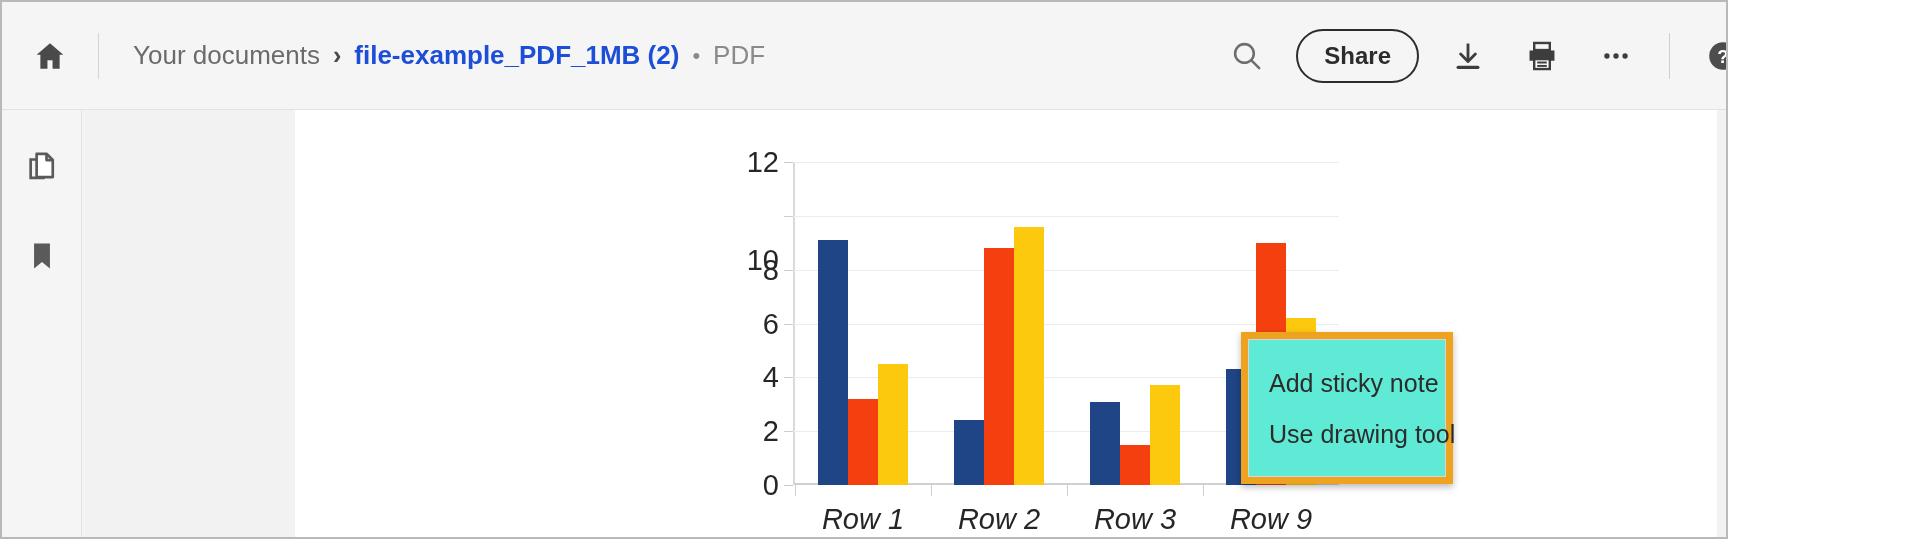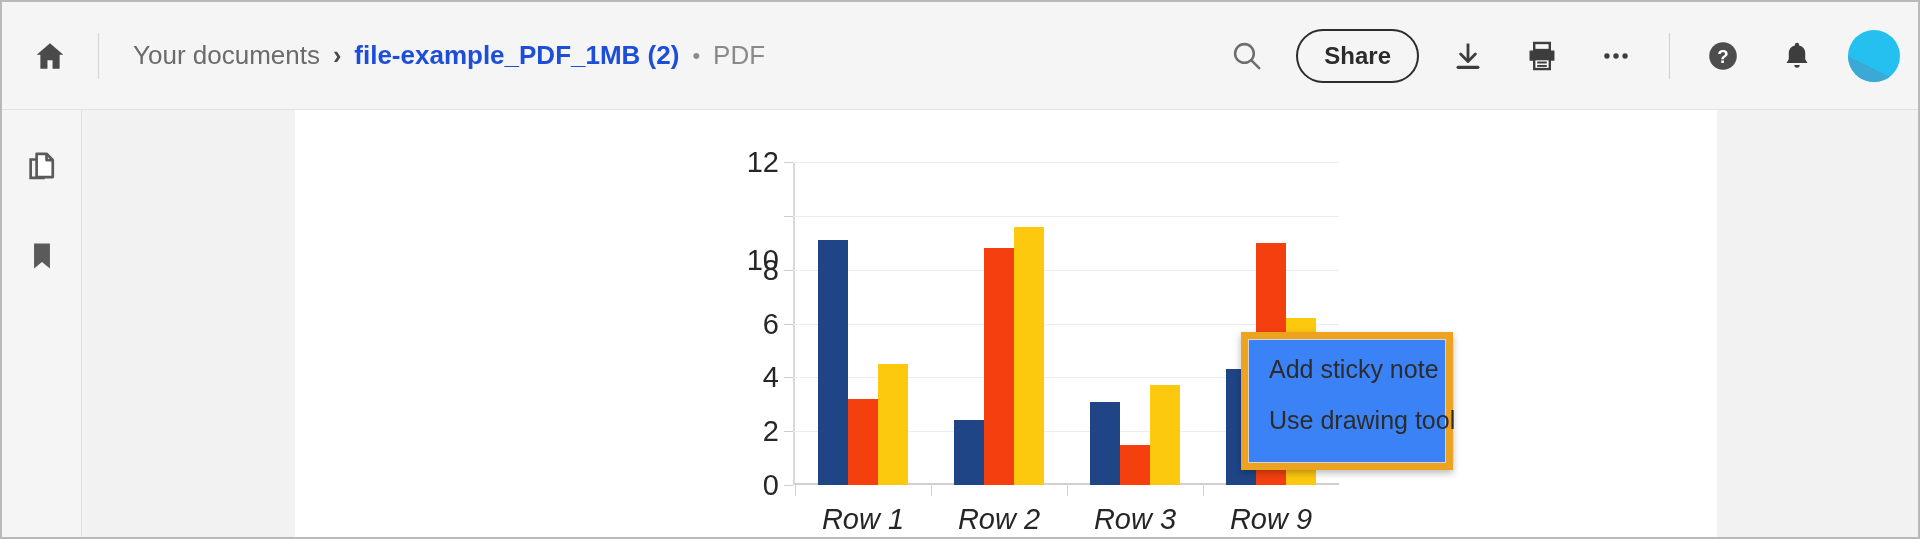--- a/index.html
+++ b/index.html
@@ -5,21 +5,21 @@
   * { box-sizing: border-box; margin: 0; padding: 0; }
   html, body {
     width: 1920px;
     height: 539px;
     overflow: hidden;
     font-family: "Liberation Sans", sans-serif;
     background: #ffffff;
   }
   .app {
     position: relative;
-    width: 1920px;
+    width: 1728px;
     height: 539px;
     background: #f5f5f5;
     border: 2px solid #b9b9b9;
     overflow: hidden;
   }
 
   
   .topbar {
     position: absolute;
     left: 0; top: 0;
@@ -215,23 +215,23 @@
     position: absolute;
     left: 946px;
     top: 222px;
     width: 212px;
     background: #fafafa;
     border: 7px solid #eda220;
     box-shadow: 0 3px 7px rgba(0,0,0,0.28);
     z-index: 40;
   }
   .popup-inner {
-    background: #3b82f6;
+    background: #5eead4;
     border: 1px solid #d6d6d6;
-    padding: 4px 0 16px 0;
+    padding: 18px 0 16px 0;
   }
   .popup-item {
     font-size: 25px;
     color: #2c2c2c;
     padding: 11px 20px;
     cursor: pointer;
     white-space: nowrap;
   }
 </style>
 </head>

